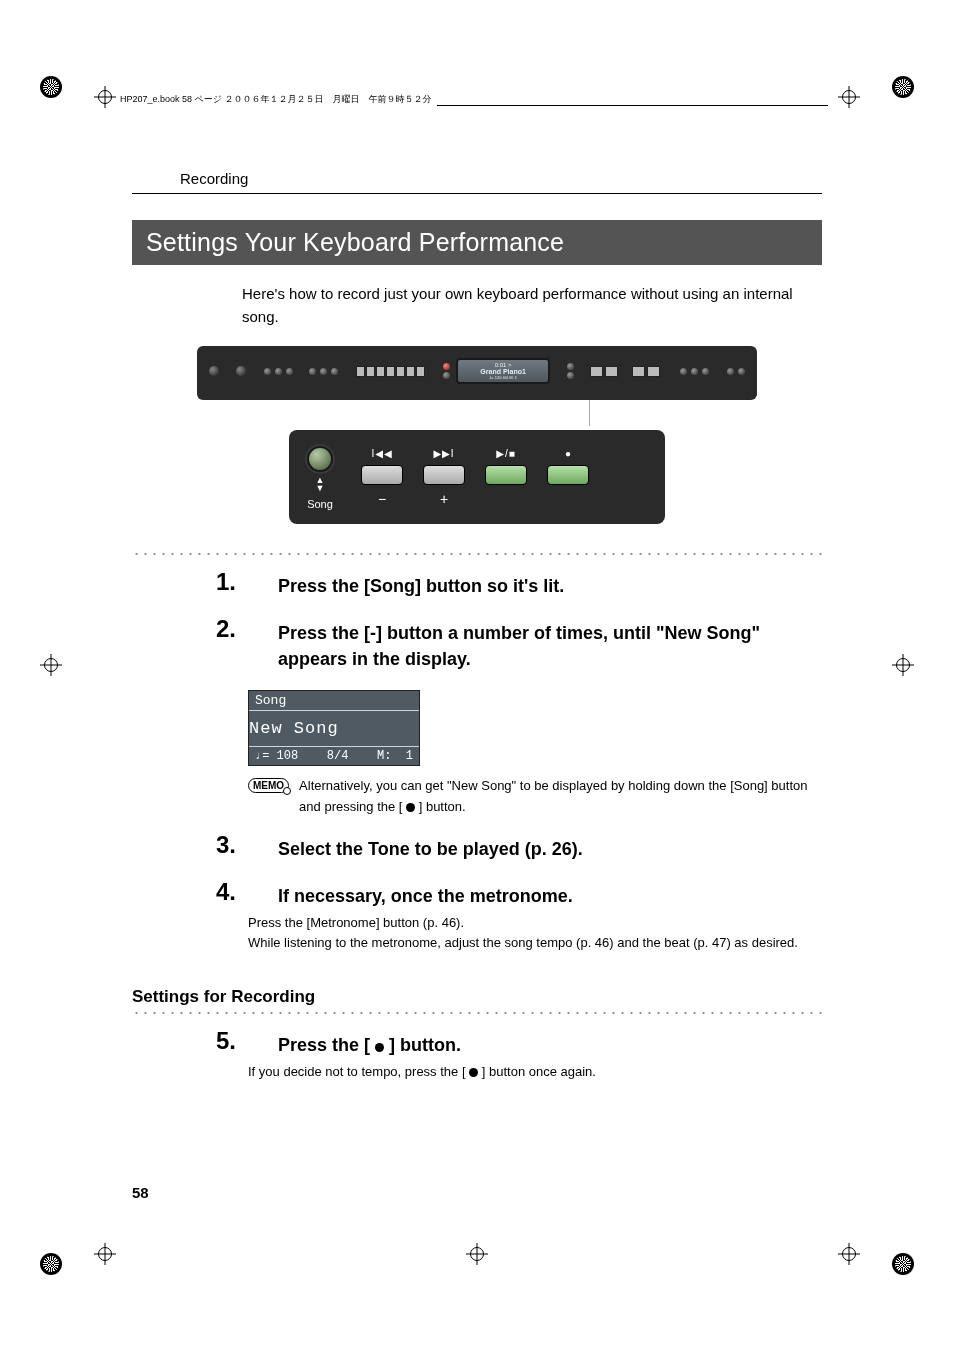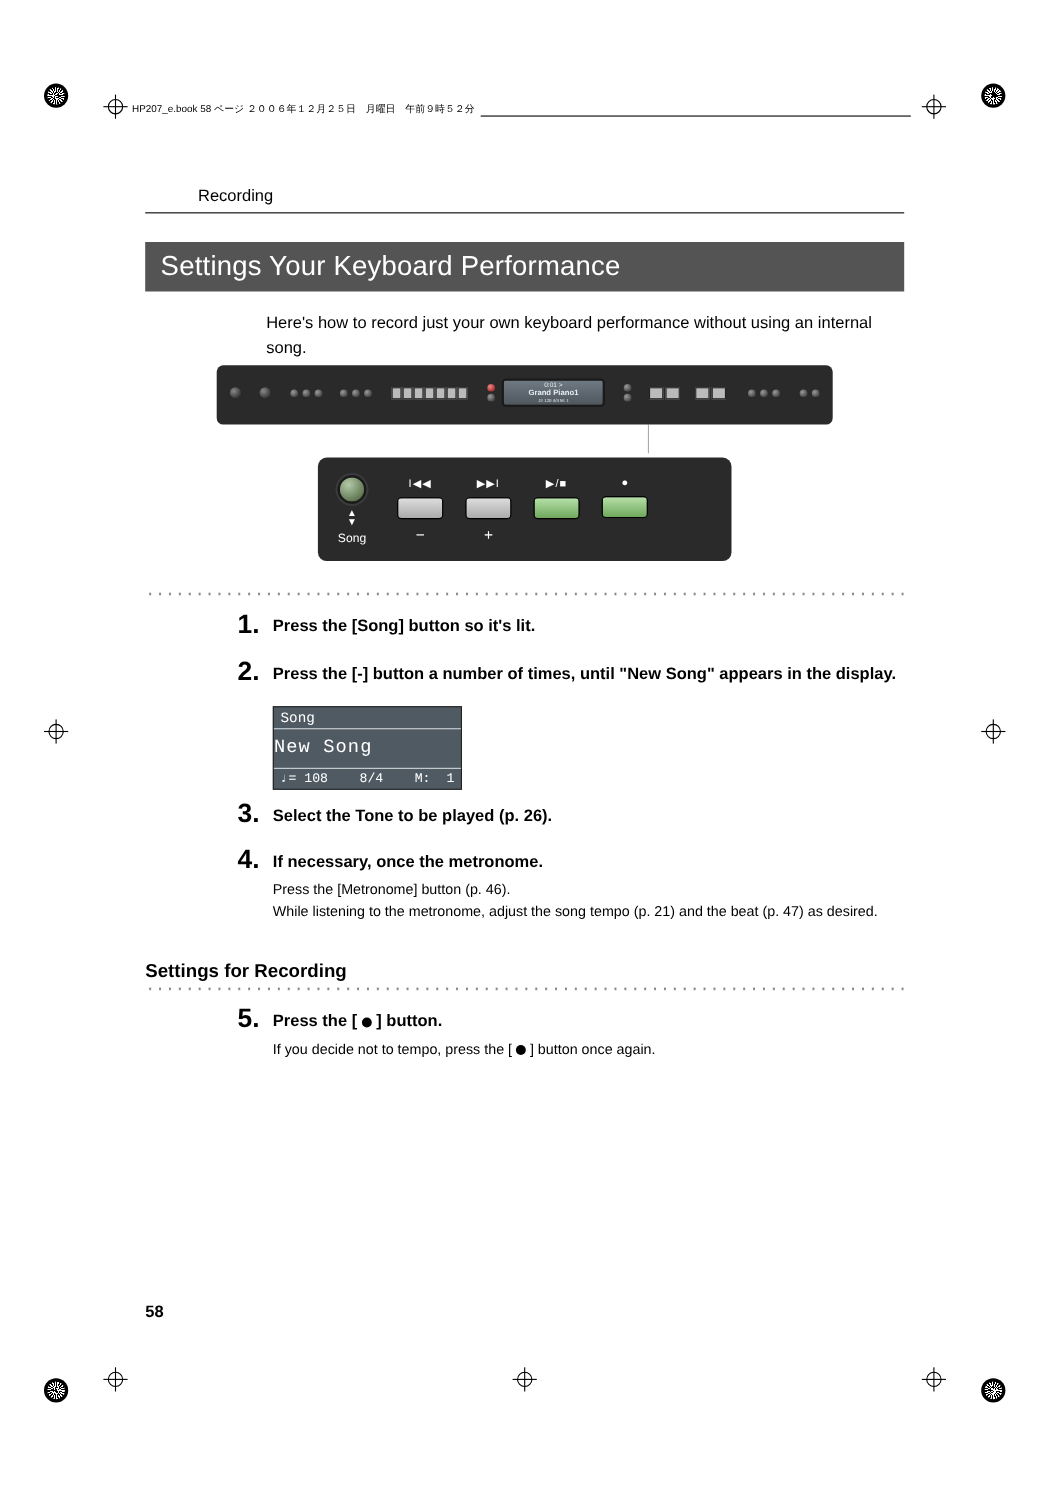--- a/index.html
+++ b/index.html
@@ -119,21 +119,21 @@
     margin-bottom: 18px;
     letter-spacing: 0.2px;
   }
 
   .intro {
     margin-left: 110px;
     margin-right: 10px;
     font-size: 15px;
     line-height: 1.5;
     font-weight: 300;
-    margin-bottom: 4px;
+    margin-bottom: 18px;
   }
 
   
   .device-wrap {
     margin: 0 auto 28px auto;
     width: 560px;
   }
   .device-top {
     background: #2a2a2a;
     border-radius: 6px;
@@ -264,24 +264,25 @@
     min-width: 26px;
     text-align: right;
     line-height: 1;
   }
   .step .num::after { content: "."; }
   .step .body {
     flex: 1;
     padding-top: 3px;
   }
   .step .title {
-    font-size: 15px;
+    font-size: 18px;
     font-weight: 700;
     line-height: 1.45;
     margin-bottom: 4px;
+    margin-left: 30px;
   }
   .step .detail {
     font-size: 13px;
     font-weight: 300;
     line-height: 1.55;
   }
 
   
   .lcd {
     width: 170px;
@@ -537,34 +538,40 @@
     <div class="divider"></div>
     <div class="big">New Song</div>
     <div class="divider"></div>
     <div class="bot">
       <span>♩= 108</span>
       <span>8/4</span>
       <span><span>M:</span>&nbsp;&nbsp;<span>1</span></span>
     </div>
   </div>
 
+  <div class="memo">
+    <div class="memo-badge">MEMO</div>
+    <div class="memo-text">
+      <span>Alternatively, you can get "New Song" to be displayed by holding down the [Song] button and pressing the [ </span><span class="icon-dot"></span><span> ] button.</span>
+    </div>
+  </div>
 
   <div class="step">
     <div class="num">3</div>
     <div class="body">
       <div class="title">Select the Tone to be played (p. 26).</div>
     </div>
   </div>
 
   <div class="step">
     <div class="num">4</div>
     <div class="body">
       <div class="title">If necessary, once the metronome.</div>
       <div class="detail">Press the [Metronome] button (p. 46).</div>
-      <div class="detail">While listening to the metronome, adjust the song tempo (p. 21) and the beat (p. 47) as desired.</div>
+      <div class="detail">While listening to the metronome, adjust the song tempo (p. 46) and the beat (p. 47) as desired.</div>
     </div>
   </div>
 
   <div style="height:10px"></div>
   <div class="subhead">Settings for Recording</div>
   <div class="dots"></div>
 
   <div class="step">
     <div class="num">5</div>
     <div class="body">

